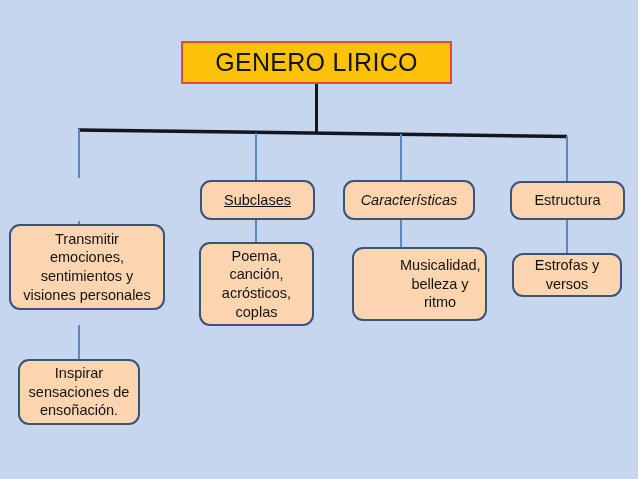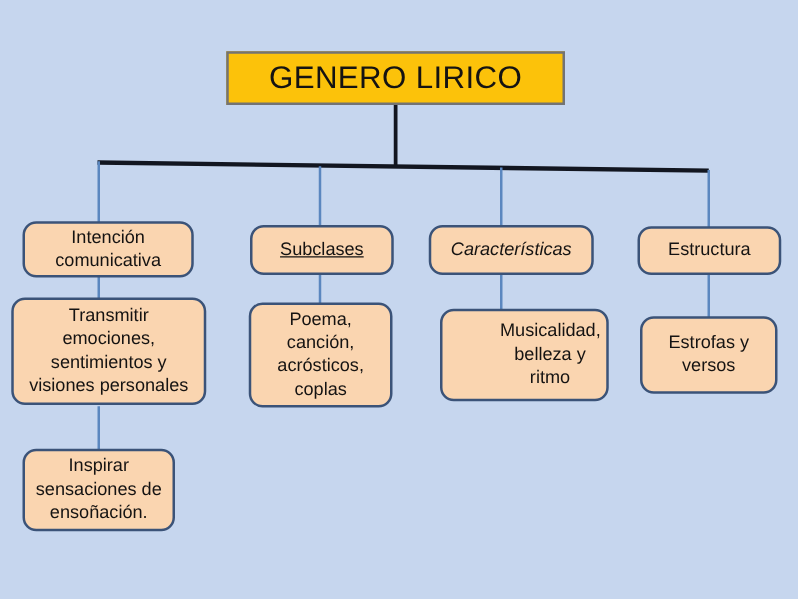--- a/index.html
+++ b/index.html
@@ -22,21 +22,21 @@
   }
 
   
   .title-box {
     position: absolute;
     left: 181px;
     top: 41px;
     width: 271px;
     height: 43px;
     background: #fcc20a;
-    border: 2px solid #737373;
+    border: 2px solid #ef4444;
     box-sizing: border-box;
     display: flex;
     align-items: center;
     justify-content: center;
   }
   .title-box .title-text {
     font-size: 25px;
     color: #151312;
     letter-spacing: 0.3px;
     line-height: 1;
@@ -97,24 +97,24 @@
     white-space: pre-line;
   }
 
   
   #n-intencion   { left: 18px;  top: 177px; width: 137px; height: 45px; }
   #n-subclases   { left: 200px; top: 180px; width: 115px; height: 40px; text-decoration: underline; }
   #n-caract      { left: 343px; top: 180px; width: 132px; height: 40px; font-style: italic; }
   #n-estructura  { left: 510px; top: 181px; width: 115px; height: 39px; }
 
   
-  #n-transmitir  { left: 9px;   top: 238px; width: 156px; height: 86px; }
+  #n-transmitir  { left: 9px;   top: 224px; width: 156px; height: 86px; }
   #n-poema       { left: 199px; top: 242px; width: 115px; height: 84px; }
   #n-musical     { left: 352px; top: 247px; width: 135px; height: 74px; padding-left: 46px; }
-  #n-estrofas    { left: 512px; top: 253px; width: 110px; height: 62px; }
+  #n-estrofas    { left: 512px; top: 253px; width: 110px; height: 44px; }
 
   
   #n-inspirar    { left: 18px;  top: 359px; width: 122px; height: 66px; }
 </style>
 </head>
 <body>
 
 <div id="canvas">
 
   <div class="title-box">
@@ -132,24 +132,20 @@
   <div class="drop" style="left:400px; top:134px; height:47px;"></div>
   <div class="drop" style="left:566px; top:136px; height:46px;"></div>
 
   <div class="link" style="left:78px;  top:221px; height:20px;"></div>
   <div class="link" style="left:255px; top:219px; height:24px;"></div>
   <div class="link" style="left:400px; top:219px; height:29px;"></div>
   <div class="link" style="left:566px; top:219px; height:35px;"></div>
 
   <div class="link" style="left:78px; top:325px; height:35px;"></div>
 
-  <div class="node" id="n-intencion">
-    <span class="node-text">Intención
-comunicativa</span>
-  </div>
 
   <div class="node" id="n-subclases">
     <span class="node-text">Subclases</span>
   </div>
 
   <div class="node" id="n-caract">
     <span class="node-text">Características</span>
   </div>
 
   <div class="node" id="n-estructura">

